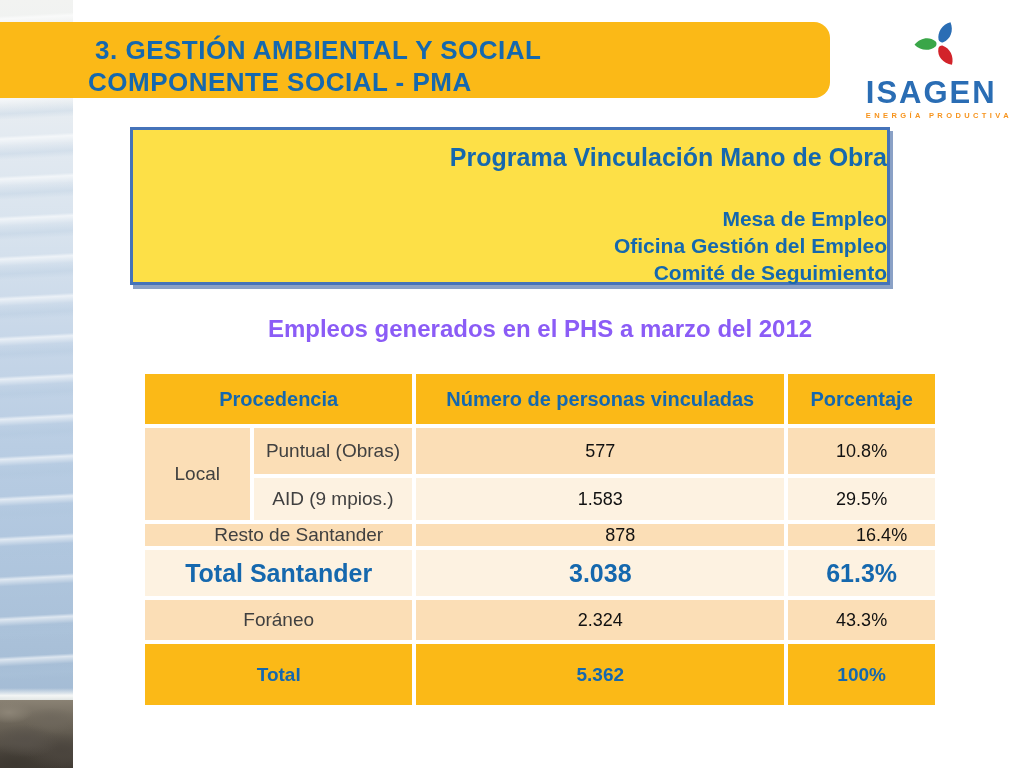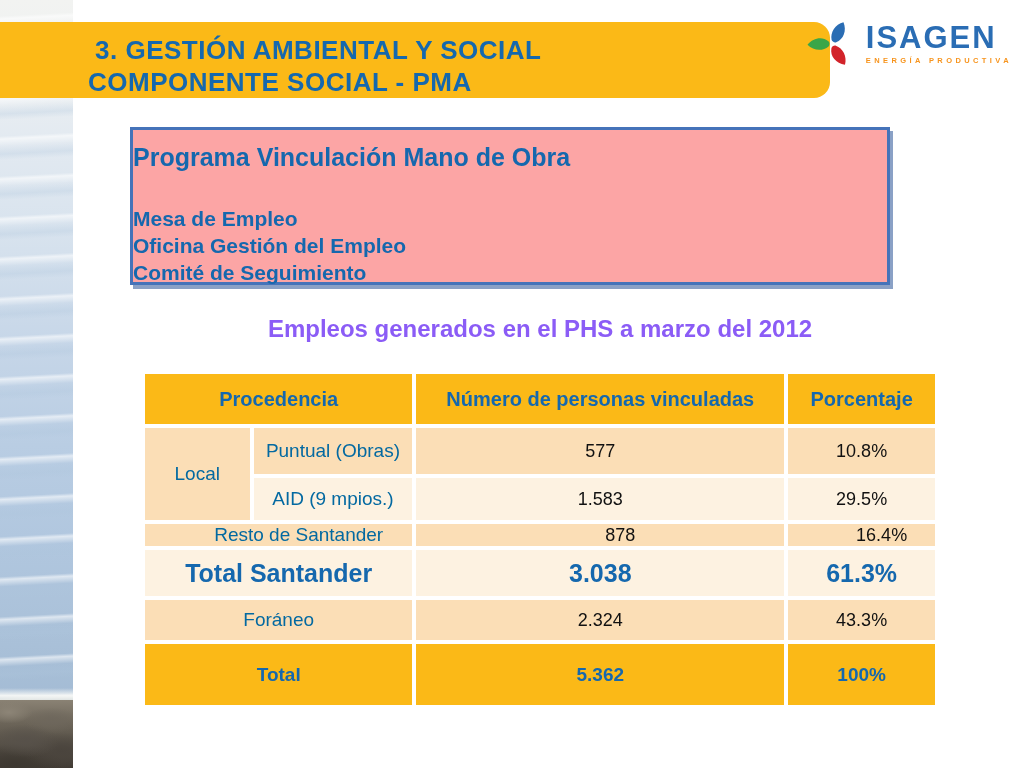--- a/index.html
+++ b/index.html
@@ -45,36 +45,36 @@
     display:flex;flex-direction:column;justify-content:flex-end;
   }
   .title-bar .line{
     color:#1568ae;font-weight:bold;font-size:26px;line-height:32px;
     letter-spacing:.5px;white-space:nowrap;
   }
   .title-bar .line1{padding-left:95px;}
   .title-bar .line2{padding-left:88px;}
   
   .logo{
-    position:absolute;right:12px;top:16px;display:flex;align-items:center;gap:6px;
+    position:absolute;right:12px;top:16px;display:flex;align-items:center;gap:6px;flex-direction:column;
   }
   .logo .mark{width:56px;height:56px;}
   .logo .text{display:flex;flex-direction:column;align-items:flex-start;}
   .logo .wordmark{
     color:#2a6db4;font-weight:bold;font-size:31px;line-height:30px;letter-spacing:2px;
   }
   .logo .tagline{
     color:#f7941d;font-size:7.5px;letter-spacing:3.4px;font-weight:bold;margin-top:3px;
   }
   
   .program-box{
     position:absolute;left:130px;top:127px;width:754px;height:152px;
-    background:#fca5a5;border:3px solid #4573b9;
+    background:#fde047;border:3px solid #4573b9;
     box-shadow:3px 4px 0 rgba(99,129,179,0.75);
-    text-align:left;color:#1568ae;
+    text-align:right;color:#1568ae;
   }
   .program-box .box-title{font-size:25px;font-weight:bold;margin-top:13px;}
   .program-box .box-lines{margin-top:33px;}
   .program-box .box-line{font-size:21px;font-weight:bold;line-height:27px;}
   
   .section-heading{
     position:absolute;left:141px;top:315px;width:798px;text-align:center;
     color:#8b5cf6;font-size:24px;font-weight:bold;
   }
   
@@ -84,21 +84,21 @@
   }
   table.data th, table.data td{
     text-align:center;vertical-align:middle;padding:0 4px;
   }
   table.data th{
     background:#fbb917;color:#1568ae;font-size:20px;font-weight:bold;height:50px;margin-left:20px;
   }
   td.dark{background:#fbdeb6;}
   td.light{background:#fdf2e1;}
   td.gold{background:#fbb917;}
-  .cell-label{color:#0369a1;font-size:19px;font-weight:normal;}
+  .cell-label{color:#404040;font-size:19px;font-weight:normal;}
   .cell-num{color:#111111;font-size:18px;font-weight:normal;}
   tr.r1 td{height:46px;}
   tr.r2 td{height:42px;}
   tr.r3 td{height:20px;padding-left:44px;}
   tr.r4 td{height:46px;}
   tr.r5 td{height:40px;}
   tr.r6 td{height:61px;margin-top:42px;}
   tr.emph td{color:#1568ae;font-size:25px;font-weight:bold;}
   tr.total td{color:#1568ae;font-size:19px;font-weight:bold;}
 </style>

